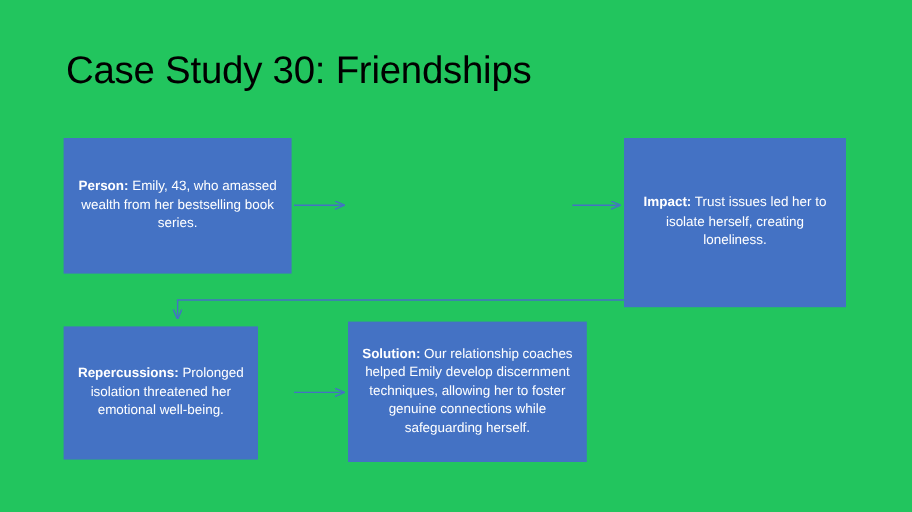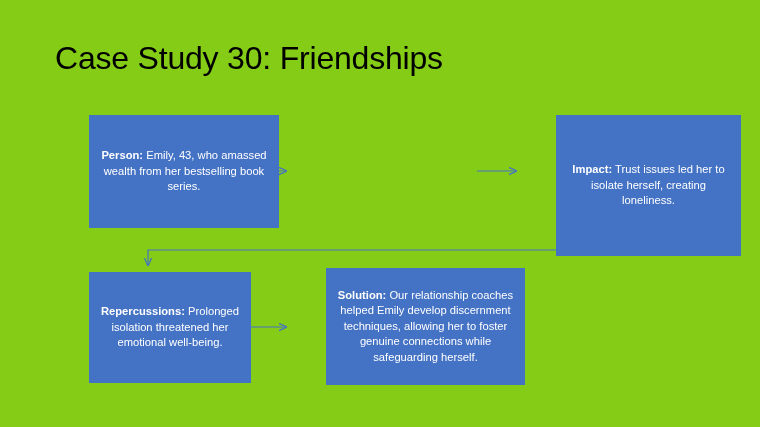--- a/index.html
+++ b/index.html
@@ -10,21 +10,21 @@
     width: 760px;
     height: 427px;
     background: #ffffff;
     font-family: "Liberation Sans", sans-serif;
     overflow: hidden;
   }
   .slide {
     position: relative;
     width: 760px;
     height: 427px;
-    background: #84cc16;
+    background: #22c55e;
   }
   .slide-title {
     position: absolute;
     left: 55px;
     top: 38px;
     font-size: 32px;
     line-height: 40px;
     color: #000000;
     font-weight: 400;
     letter-spacing: -0.2px;
@@ -35,21 +35,20 @@
     background: #4472C4;
     color: #ffffff;
     font-size: 11.2px;
     line-height: 15.5px;
     text-align: center;
     display: flex;
     align-items: center;
     justify-content: center;
     box-sizing: border-box;
     padding: 4px 9px;
-    margin-left: 36px;
   }
   .flow-box .box-text {
     display: block;
     width: 100%;
   }
   .flow-box b {
     font-weight: bold;
   }
   
   #box-person      { left: 53px;  top: 115px; width: 190px; height: 113px; }

